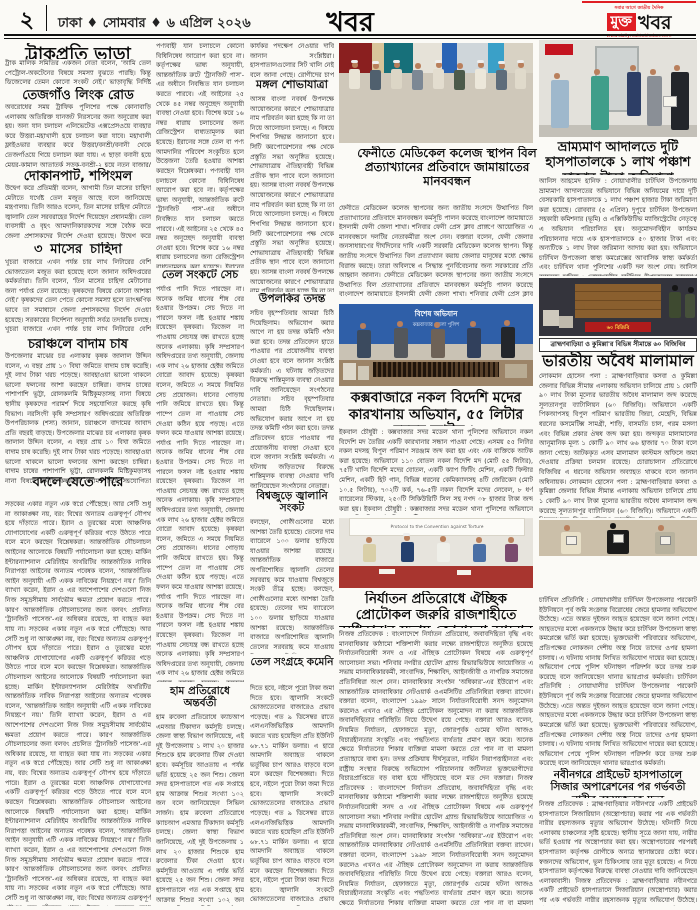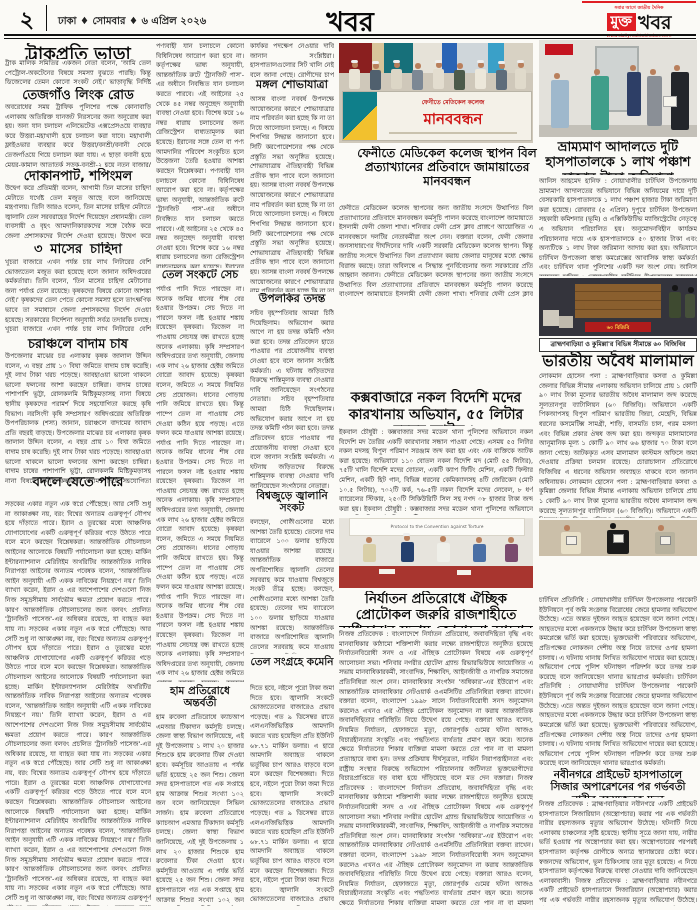--- a/index.html
+++ b/index.html
@@ -18,21 +18,21 @@
   .masthead{font-family:"DejaVu Serif","Liberation Serif",serif;font-weight:700;color:#0a0a0a;text-align:center;}
   .tinytxt{white-space:nowrap;overflow:hidden;}
 </style>
 </head>
 <body>
 
 <div class="page">
 
   <div class="abs masthead" style="left:10px;top:2px;width:34px;font-size:22px;">২</div>
   <div class="abs rule" style="left:46px;top:5px;width:1px;height:26px;"></div>
-  <div class="abs" style="left:58px;top:13px;font-size:10px;color:#222;font-weight:600;">ঢাকা ♦ সোমবার ♦ ৬ এপ্রিল ২০২৬</div>
+  <div class="abs" style="left:58px;top:13px;font-size:13px;color:#222;font-weight:600;">ঢাকা ♦ সোমবার ♦ ৬ এপ্রিল ২০২৬</div>
   <div class="abs masthead" style="left:280px;top:1px;width:140px;font-size:27px;">খবর</div>
 
   <div class="abs" style="left:582px;top:1px;width:114px;">
     <div style="height:1.5px;background:#e01e24;margin-bottom:1px;"></div>
     <div class="tinytxt" style="font-size:4.6px;color:#e01e24;text-align:center;font-weight:700;">সবার আগে জাতীয় দৈনিক</div>
     <div style="display:flex;align-items:center;justify-content:center;margin-top:1px;">
       <span style="background:#e01e24;color:#fff;font-weight:700;font-size:14px;padding:1px 4px;line-height:1.1;">মুক্ত</span>
       <span style="color:#111;font-weight:700;font-size:19px;margin-left:2px;line-height:1;">খবর</span>
     </div>
     <div class="tinytxt" style="font-size:4.6px;color:#e01e24;text-align:center;margin-top:1px;">www.dailymuktokhobor.com</div>
@@ -85,30 +85,41 @@
     <div class="abs" style="left:0;top:0;width:100%;height:30px;background:linear-gradient(90deg,#8a1f1f 0 17%,#d8c59a 17% 23%,#17707a 23% 38%,#e6e2d8 38% 53%,#2a64b5 53% 61%,#cfd6da 61% 77%,#3aa0c8 77% 85%,#d8d2c4 85% 100%);"></div>
     <span class="pn cap" style="left:10px;top:26px;background:#e9e4d6;"></span>
     <span class="pn cap" style="left:31px;top:27px;background:#50606e;"></span>
     <span class="pn cap" style="left:52px;top:26px;background:#dcd6c6;"></span>
     <span class="pn" style="left:73px;top:27px;background:#7d8894;"></span>
     <span class="pn cap" style="left:94px;top:26px;background:#e3ddcf;"></span>
     <span class="pn" style="left:115px;top:27px;background:#4c5a4a;"></span>
     <span class="pn cap" style="left:136px;top:26px;background:#ece7da;"></span>
     <span class="pn cap" style="left:157px;top:27px;background:#5e6c7a;"></span>
     <span class="pn cap" style="left:176px;top:26px;background:#e0dacb;"></span>
-    <div class="abs" style="left:3px;top:48px;width:188px;height:48px;background:#f4f1e8;border:1px solid #b9b4a6;">
-      <div class="abs" style="left:0;top:0;width:34px;height:100%;background:linear-gradient(135deg,#0f7f8a 0 58%,#f2c12e 58%);"></div>
-      <div class="abs tinytxt" style="left:36px;top:5px;width:148px;font-size:6px;color:#c01a1a;text-align:center;font-weight:700;">ফেনীতে মেডিকেল কলেজ</div>
-      <div class="abs tinytxt" style="left:36px;top:15px;width:148px;font-size:15px;color:#d01616;text-align:center;font-weight:800;">মানববন্ধন</div>
-      <div class="abs" style="left:46px;top:40px;width:128px;height:2px;background:#c9c2ae;"></div>
-    </div>
   </div>
   <div class="abs hl" style="left:350px;top:146px;width:194px;height:56px;font-size:12px;">ফেনীতে মেডিকেল কলেজ স্থাপন বিল প্রত্যাখ্যানের প্রতিবাদে জামায়াতের মানববন্ধন</div>
   <div class="abs body" style="left:339px;top:204px;width:194px;height:96px;">ফেনীতে মেডিকেল কলেজ স্থাপনের জন্য জাতীয় সংসদে উত্থাপিত বিল প্রত্যাখ্যানের প্রতিবাদে মানববন্ধন কর্মসূচি পালন করেছে বাংলাদেশ জামায়াতে ইসলামী ফেনী জেলা শাখা। শনিবার ফেনী প্রেস ক্লাব প্রাঙ্গণে আয়োজিত এ মানববন্ধনে দলটির নেতাকর্মীরা অংশ নেন। বক্তারা বলেন, ফেনী জেলার জনসাধারণের দীর্ঘদিনের দাবি একটি সরকারি মেডিকেল কলেজ স্থাপন। কিন্তু জাতীয় সংসদে উত্থাপিত বিল প্রত্যাখ্যান করায় জেলার মানুষের মধ্যে ক্ষোভ বিরাজ করছে। তারা অবিলম্বে এ সিদ্ধান্ত পুনর্বিবেচনার জন্য সরকারের প্রতি আহ্বান জানান। ফেনীতে মেডিকেল কলেজ স্থাপনের জন্য জাতীয় সংসদে উত্থাপিত বিল প্রত্যাখ্যানের প্রতিবাদে মানববন্ধন কর্মসূচি পালন করেছে বাংলাদেশ জামায়াতে ইসলামী ফেনী জেলা শাখা। শনিবার ফেনী প্রেস ক্লাব প্রাঙ্গণে আয়োজিত এ মানববন্ধনে দলটির নেতাকর্মীরা অংশ নেন। বক্তারা বলেন, ফেনী জেলার জনসাধারণের দীর্ঘদিনের দাবি একটি সরকারি মেডিকেল কলেজ স্থাপন। কিন্তু জাতীয় সংসদে উত্থাপিত বিল প্রত্যাখ্যান করায় জেলার মানুষের মধ্যে ক্ষোভ বিরাজ করছে। তারা অবিলম্বে এ সিদ্ধান্ত পুনর্বিবেচনার জন্য সরকারের প্রতি আহ্বান জানান। </div>
 
+  <div class="photo" style="left:339px;top:304px;width:194px;height:82px;background:#c9c2b4;">
+    <div class="abs" style="left:0;top:0;width:100%;height:40px;background:#2f5fa8;">
+      <div class="tinytxt" style="font-size:7px;color:#fff;text-align:center;margin-top:4px;font-weight:700;">বিশেষ অভিযান</div>
+      <div class="tinytxt" style="font-size:5px;color:#d7e2f4;text-align:center;margin-top:1px;">কক্সবাজার জেলা পুলিশ</div>
+    </div>
+    <span class="pn" style="left:18px;top:26px;width:14px;height:28px;background:#3b4a5e;"></span>
+    <span class="pn" style="left:55px;top:24px;width:14px;height:30px;background:#53575c;"></span>
+    <span class="pn" style="left:92px;top:25px;width:14px;height:29px;background:#6e6257;"></span>
+    <span class="pn" style="left:128px;top:24px;width:14px;height:30px;background:#31405c;"></span>
+    <span class="pn" style="left:162px;top:23px;width:14px;height:31px;background:#23262b;"></span>
+    <div class="abs" style="left:0;bottom:0;width:100%;height:26px;background:#9c8468;">
+      <div class="abs" style="left:34px;top:2px;width:126px;height:15px;background:repeating-linear-gradient(90deg,#20150c 0 2.5px,#57402a 2.5px 5px);"></div>
+      <div class="abs" style="left:4px;top:3px;width:13px;height:17px;background:#ded8cb;"></div>
+      <div class="abs" style="left:19px;top:6px;width:11px;height:14px;background:#cfc8b8;"></div>
+      <div class="abs" style="left:166px;top:4px;width:22px;height:14px;background:#b8ab93;"></div>
+    </div>
+  </div>
   <div class="abs hl" style="left:339px;top:389px;width:194px;height:37px;font-size:14px;">কক্সবাজারে নকল বিদেশি মদের কারখানায় অভিযান, ৫৫ লিটার মদসহ আটক ১</div>
   <div class="abs body" style="left:339px;top:428px;width:194px;height:87px;">ইকবাল চৌধুরী : কক্সবাজার সদর মডেল থানা পুলিশের অভিযানে নকল বিদেশি মদ তৈরির একটি কারখানার সন্ধান পাওয়া গেছে। এসময় ৫৫ লিটার নকল মদসহ বিপুল পরিমাণ সরঞ্জাম জব্দ করা হয় এবং এক ব্যক্তিকে আটক করা হয়েছে। অভিযানে ১১০ বোতল নকল বিদেশি মদ (মোট ৫৫ লিটার), ৭৫টি খালি বিদেশি মদের বোতল, একটি ক্যাপ ফিটিং মেশিন, একটি ফিল্টার মেশিন, একটি হিট গান, বিভিন্ন ধরনের কেমিক্যালসহ ৪টি জেরিকেন (মোট ১০.৫ লিটার), ৭০২টি কর্ক, ৭৬-৫টি নকল বিদেশি মদের লেবেল, ৮ ধর্ণ ব্যারেলের স্টিকার, ২৫০টি সিকিউরিটি সিল সহ নগদ ০৮ হাজার টাকা জব্দ করা হয়। ইকবাল চৌধুরী : কক্সবাজার সদর মডেল থানা পুলিশের অভিযানে নকল বিদেশি মদ তৈরির একটি কারখানার সন্ধান পাওয়া গেছে। এসময় ৫৫ লিটার নকল মদসহ বিপুল পরিমাণ সরঞ্জাম জব্দ করা হয় এবং এক ব্যক্তিকে আটক করা হয়েছে। অভিযানে ১১০ বোতল নকল বিদেশি মদ (মোট ৫৫ লিটার), ৭৫টি খালি বিদেশি মদের বোতল, একটি ক্যাপ ফিটিং মেশিন, একটি ফিল্টার মেশিন, একটি হিট গান, বিভিন্ন ধরনের কেমিক্যালসহ ৪টি জেরিকেন (মোট ১০.৫ লিটার), ৭০২টি কর্ক, ৭৬-৫টি নকল বিদেশি মদের লেবেল, ৮ ধর্ণ ব্যারেলের স্টিকার, ২৫০টি সিকিউরিটি সিল সহ নগদ ০৮ হাজার টাকা জব্দ করা হয়। </div>
 
   <div class="photo" style="left:339px;top:518px;width:194px;height:70px;background:#e7e4dd;">
     <div class="abs" style="left:10px;top:0;width:174px;height:16px;background:#fcfbf7;border:1px solid #d8d4c8;">
       <div class="tinytxt" style="font-size:4.4px;color:#6a6a6a;text-align:center;margin-top:5px;">Protocol to the Convention against Torture</div>
     </div>
     <span class="pn" style="left:24px;top:26px;width:13px;height:18px;background:#d9cfa8;"></span>
     <span class="pn cap" style="left:62px;top:24px;width:13px;height:20px;background:#24406e;"></span>
     <span class="pn" style="left:98px;top:25px;width:13px;height:19px;background:#efefe9;"></span>

